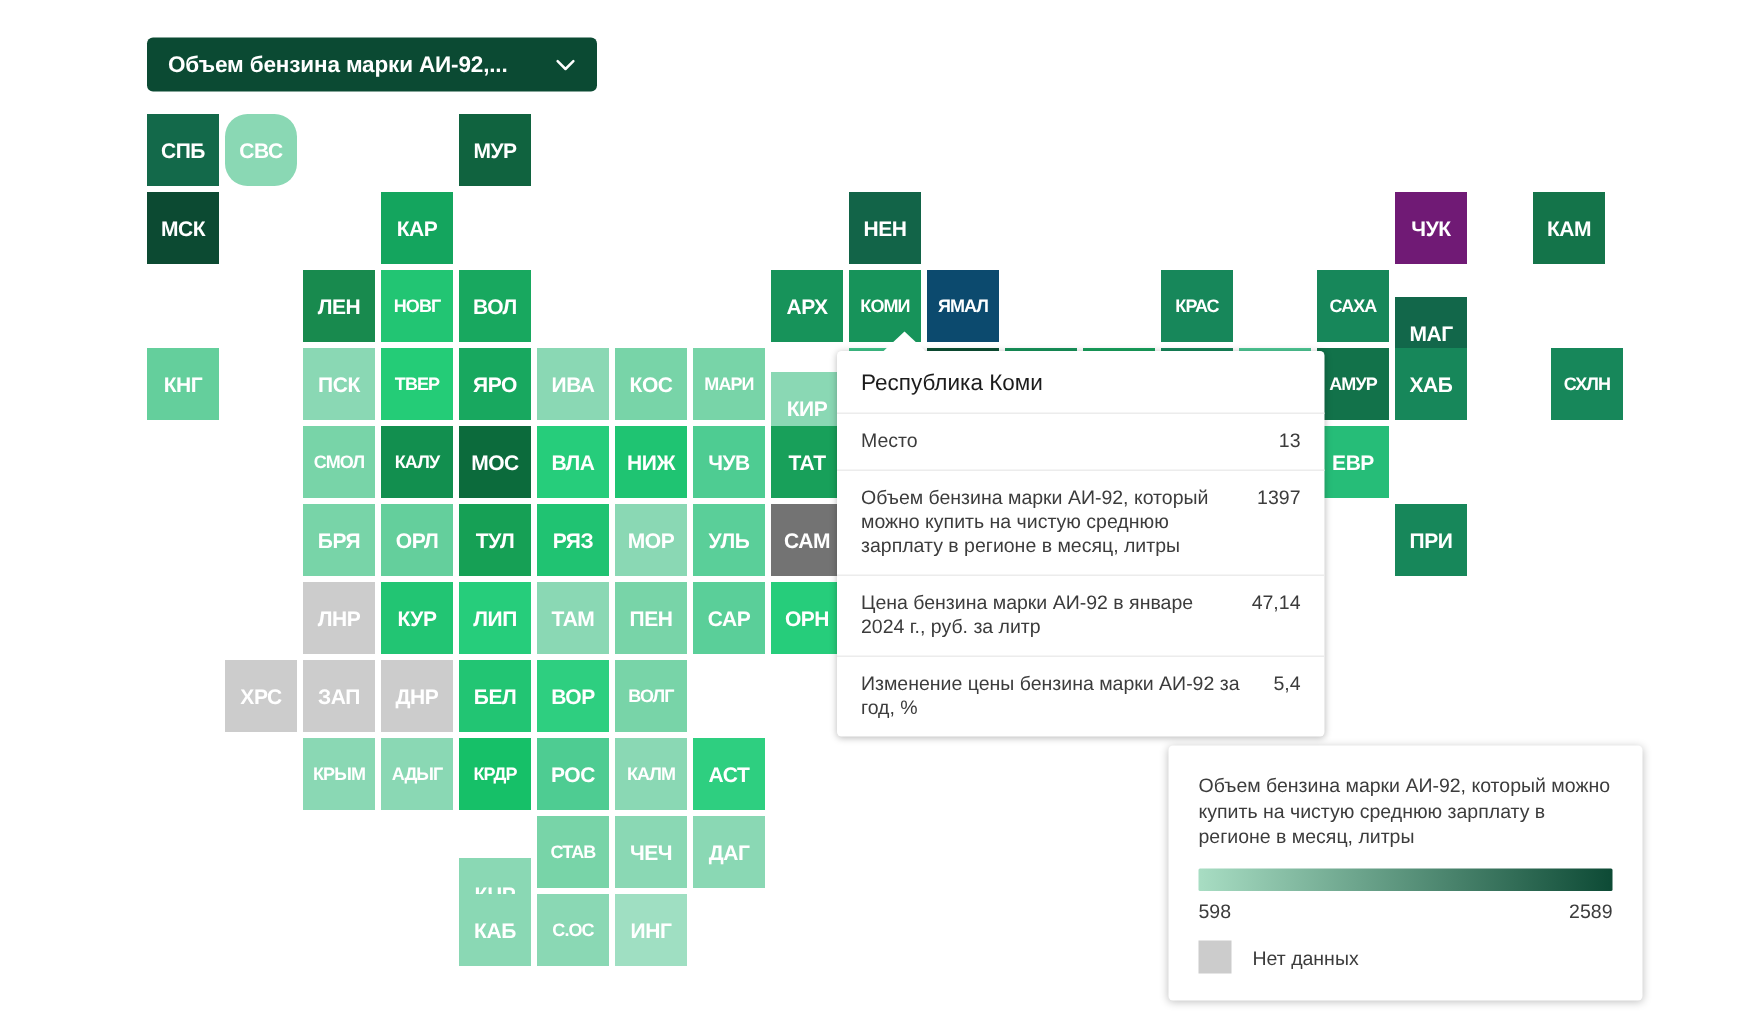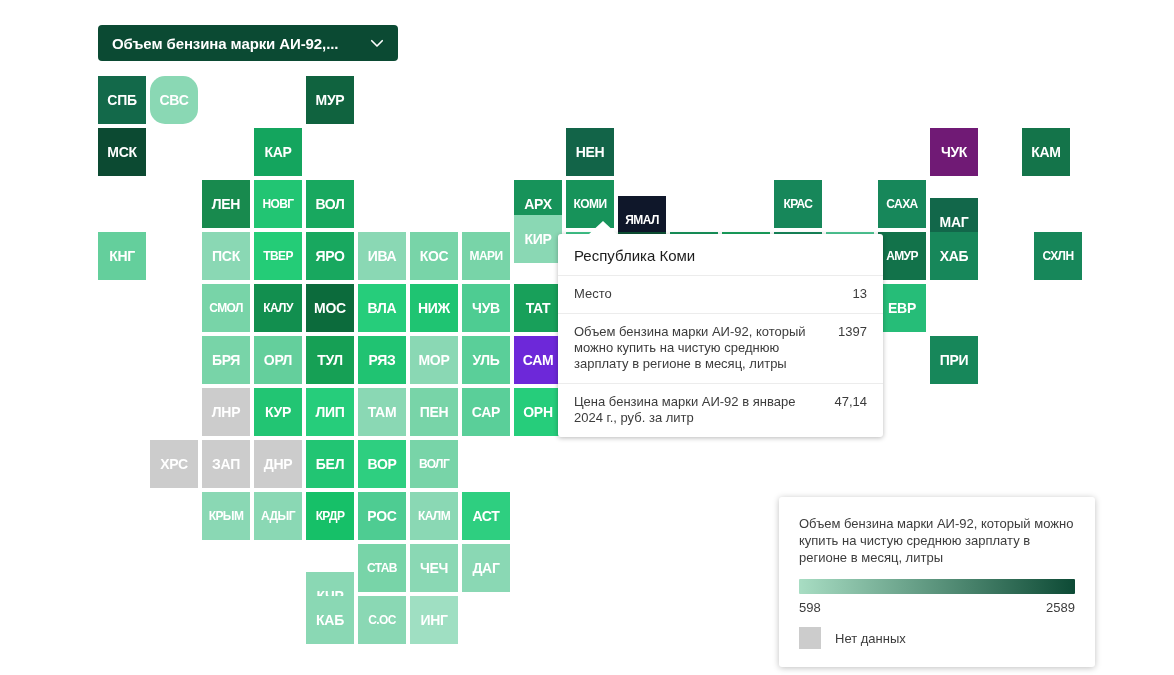--- a/index.html
+++ b/index.html
@@ -185,21 +185,21 @@
       </div>
       <div class="tile" style="left: 306px; top: 180px; width: 48px; height: 48px; background: rgb(24, 168, 95);">
         <span>ВОЛ</span>
       </div>
       <div class="tile" style="left: 514px; top: 180px; width: 48px; height: 48px; background: rgb(23, 147, 90);">
         <span>АРХ</span>
       </div>
       <div class="tile small" style="left: 566px; top: 180px; width: 48px; height: 48px; background: rgb(23, 147, 90);">
         <span>КОМИ</span>
       </div>
-      <div class="tile small" style="left: 618px; top: 180px; width: 48px; height: 48px; background: #0f172a; margin-top: 16px;">
+      <div class="tile small" style="left: 618px; top: 180px; width: 48px; height: 48px; background: #0c4a6e;">
         <span>ЯМАЛ</span>
       </div>
       <div class="tile small" style="left: 774px; top: 180px; width: 48px; height: 48px; background: rgb(23, 135, 90);">
         <span>КРАС</span>
       </div>
       <div class="tile small" style="left: 878px; top: 180px; width: 48px; height: 48px; background: rgb(23, 135, 90);">
         <span>САХА</span>
       </div>
       <div class="tile" style="left: 930px; top: 180px; width: 48px; height: 48px; background: rgb(18, 103, 74); margin-top: 18px;">
         <span>МАГ</span>
@@ -218,21 +218,21 @@
       </div>
       <div class="tile" style="left: 358px; top: 232px; width: 48px; height: 48px; background: rgb(138, 216, 180);">
         <span>ИВА</span>
       </div>
       <div class="tile" style="left: 410px; top: 232px; width: 48px; height: 48px; background: rgb(120, 212, 168);">
         <span>КОС</span>
       </div>
       <div class="tile small" style="left: 462px; top: 232px; width: 48px; height: 48px; background: rgb(120, 212, 168);">
         <span>МАРИ</span>
       </div>
-      <div class="tile" style="left: 514px; top: 215px; width: 48px; height: 48px; background: rgb(138, 216, 180);">
+      <div class="tile" style="left: 514px; top: 248px; width: 48px; height: 48px; background: rgb(138, 216, 180);">
         <span>КИР</span>
       </div>
       <div class="tile small" style="left: 566px; top: 232px; width: 48px; height: 48px; background: rgb(63, 196, 137);">
         <span>ПЕРМ</span>
       </div>
       <div class="tile small" style="left: 618px; top: 232px; width: 48px; height: 48px; background: rgb(13, 80, 52);">
         <span>ХМАО</span>
       </div>
       <div class="tile" style="left: 670px; top: 232px; width: 48px; height: 48px; background: rgb(23, 147, 90);">
         <span>ТЮМ</span>
@@ -308,21 +308,21 @@
       </div>
       <div class="tile" style="left: 358px; top: 336px; width: 48px; height: 48px; background: rgb(32, 195, 114);">
         <span>РЯЗ</span>
       </div>
       <div class="tile" style="left: 410px; top: 336px; width: 48px; height: 48px; background: rgb(138, 216, 180);">
         <span>МОР</span>
       </div>
       <div class="tile" style="left: 462px; top: 336px; width: 48px; height: 48px; background: rgb(90, 207, 153);">
         <span>УЛЬ</span>
       </div>
-      <div class="tile" style="left: 514px; top: 336px; width: 48px; height: 48px; background: #6d28d9;">
+      <div class="tile" style="left: 514px; top: 336px; width: 48px; height: 48px; background: #737373;">
         <span>САМ</span>
       </div>
       <div class="tile" style="left: 566px; top: 336px; width: 48px; height: 48px; background: rgb(63, 196, 137);">
         <span>БАШ</span>
       </div>
       <div class="tile" style="left: 618px; top: 336px; width: 48px; height: 48px; background: rgb(78, 204, 146);">
         <span>ЧЕЛ</span>
       </div>
       <div class="tile small" style="left: 670px; top: 336px; width: 48px; height: 48px; background: rgb(90, 207, 153);">
         <span>НОВС</span>
@@ -431,20 +431,24 @@
           <span class="tt-v">13</span>
         </div>
         <div class="tt-row">
           <span class="tt-k">Объем бензина марки АИ-92, который можно купить на чистую среднюю зарплату в регионе в месяц, литры</span>
           <span class="tt-v">1397</span>
         </div>
         <div class="tt-row">
           <span class="tt-k">Цена бензина марки АИ-92 в январе 2024 г., руб. за литр</span>
           <span class="tt-v">47,14</span>
         </div>
+        <div class="tt-row">
+          <span class="tt-k">Изменение цены бензина марки АИ-92 за год, %</span>
+          <span class="tt-v">5,4</span>
+        </div>
       </div>
   </div>
 
   <div id="legend">
     <div class="lg-title">Объем бензина марки АИ-92, который можно купить на чистую среднюю зарплату в регионе в месяц, литры</div>
     <div class="lg-bar" style="background: linear-gradient(to right, rgb(168, 221, 195) 0%, rgb(13, 74, 53) 100%);"></div>
     <div class="lg-scale">
       <span>598</span>
       <span>2589</span>
     </div>

